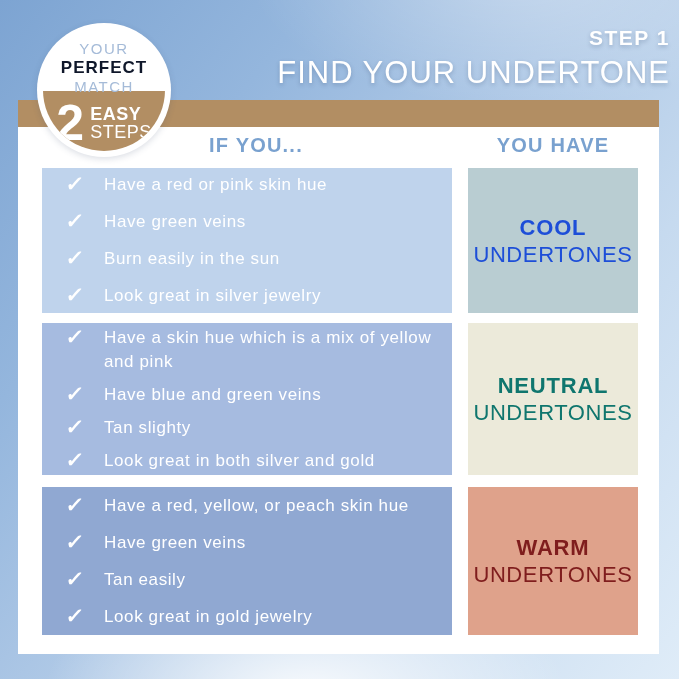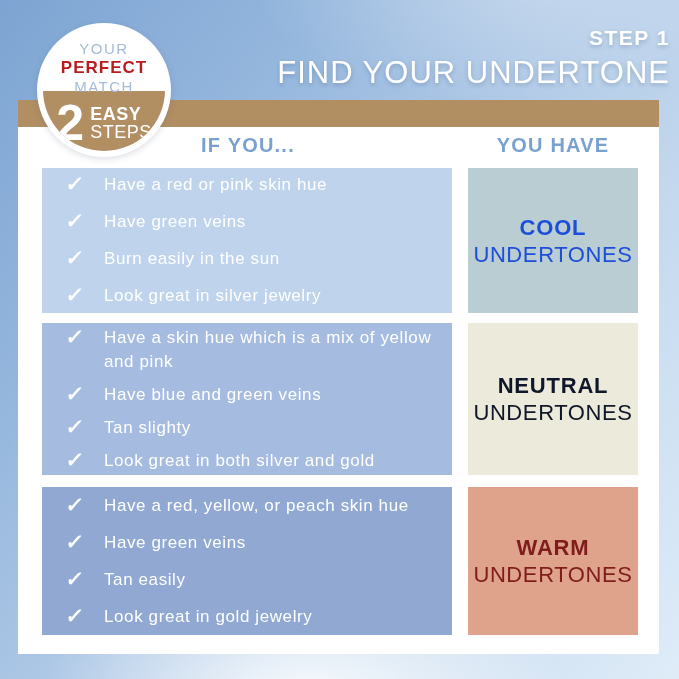--- a/index.html
+++ b/index.html
@@ -24,32 +24,32 @@
   .header .step{ font-size:21px; font-weight:bold; letter-spacing:1.5px; }
   .header .title{ font-size:31px; font-weight:normal; letter-spacing:1px; margin-top:5px; }
 
   
   .badge{ position:absolute; left:37px; top:23px; width:134px; height:134px; border-radius:50%;
           background:#ffffff; z-index:3; box-shadow:0 2px 6px rgba(60,80,110,.18); }
   .badge-inner{ position:absolute; left:6px; top:6px; right:6px; bottom:6px; border-radius:50%; overflow:hidden; background:#ffffff; }
   .badge-tan{ position:absolute; left:0; right:0; top:51%; bottom:0; }
   .badge-top{ position:absolute; left:0; right:0; top:11px; text-align:center; }
   .badge-top .l1,.badge-top .l3{ font-size:15px; letter-spacing:1.5px; color:#a5bbd8; line-height:18px; }
-  .badge-top .l2{ font-size:17px; font-weight:bold; letter-spacing:1px; color:#b91c1c; line-height:20px; }
+  .badge-top .l2{ font-size:17px; font-weight:bold; letter-spacing:1px; color:#0f172a; line-height:20px; }
   .badge-bottom{ position:absolute; left:0; right:0; top:66px; height:56px; display:flex;
                  align-items:center; justify-content:center; gap:6px; color:#ffffff; }
   .badge-num{ font-size:50px; font-weight:bold; line-height:50px; }
   .badge-steps{ display:flex; flex-direction:column; text-align:left;justify-content:space-between; }
   .badge-steps .s1{ font-size:18px; font-weight:bold; letter-spacing:.5px; line-height:18px; }
   .badge-steps .s2{ font-size:18px; letter-spacing:.5px; line-height:18px; }
 
   
   .col-header{ position:absolute; top:134px; text-align:center; font-size:20px; font-weight:bold;
                letter-spacing:1.2px; }
-  .col-header.left{ left:42px; width:412px; }
+  .col-header.left{ left:50px; width:412px; }
   .col-header.right{ left:468px; width:170px; }
 
   
   .list-box{ position:absolute; left:42px; width:410px; display:flex; flex-direction:column;
              justify-content:center; padding:10px 14px 10px 24px; }
   .result-box{ position:absolute; left:468px; width:170px; display:flex; flex-direction:column;
                align-items:center; justify-content:center; text-align:center; }
   .row-1{ top:168px; height:145px; }
   .row-2{ top:323px; height:152px; }
   .row-3{ top:487px; height:148px; }
@@ -133,21 +133,21 @@
     </div>
     <div class="check-item">
       <span class="check">✓</span>
       <span class="txt">Tan slighty</span>
     </div>
     <div class="check-item">
       <span class="check">✓</span>
       <span class="txt">Look great in both silver and gold</span>
     </div>
   </div>
-  <div class="result-box row-2" style="background-color: rgb(236, 234, 218); color: #0f172a;">
+  <div class="result-box row-2" style="background-color: rgb(236, 234, 218); color: #0f766e;">
     <div class="result-title">NEUTRAL</div>
     <div class="result-sub">UNDERTONES</div>
   </div>
 
   <div class="list-box row-3" style="background-color: rgb(144, 168, 210);">
     <div class="check-item">
       <span class="check">✓</span>
       <span class="txt">Have a red, yellow, or peach skin hue</span>
     </div>
     <div class="check-item">

